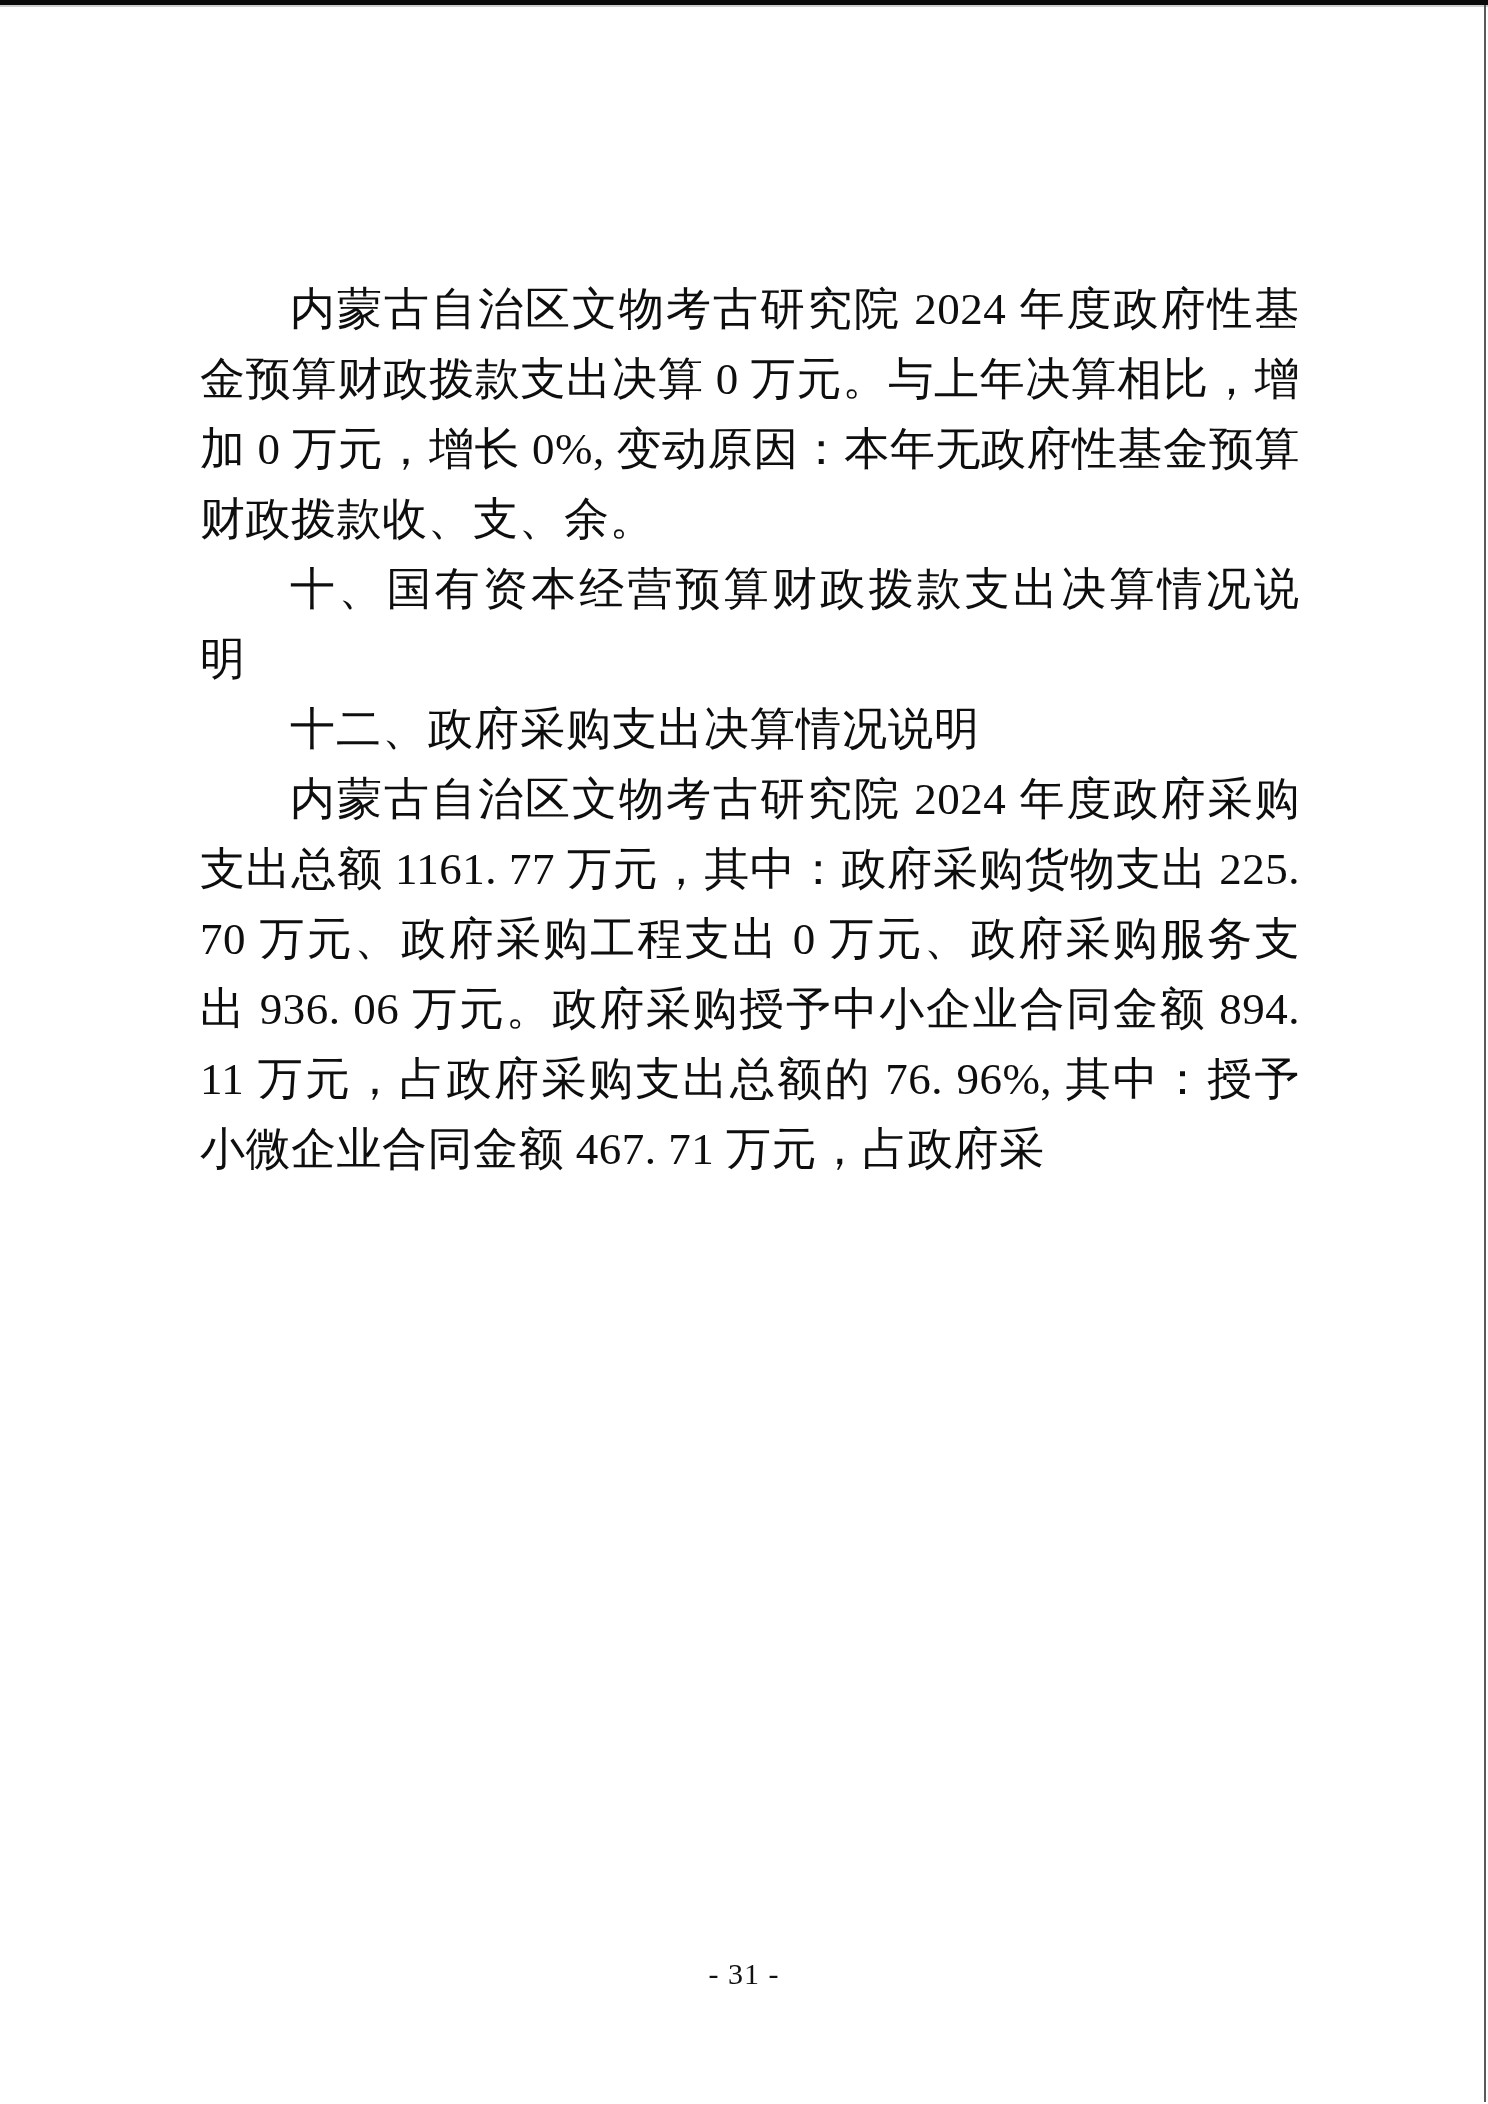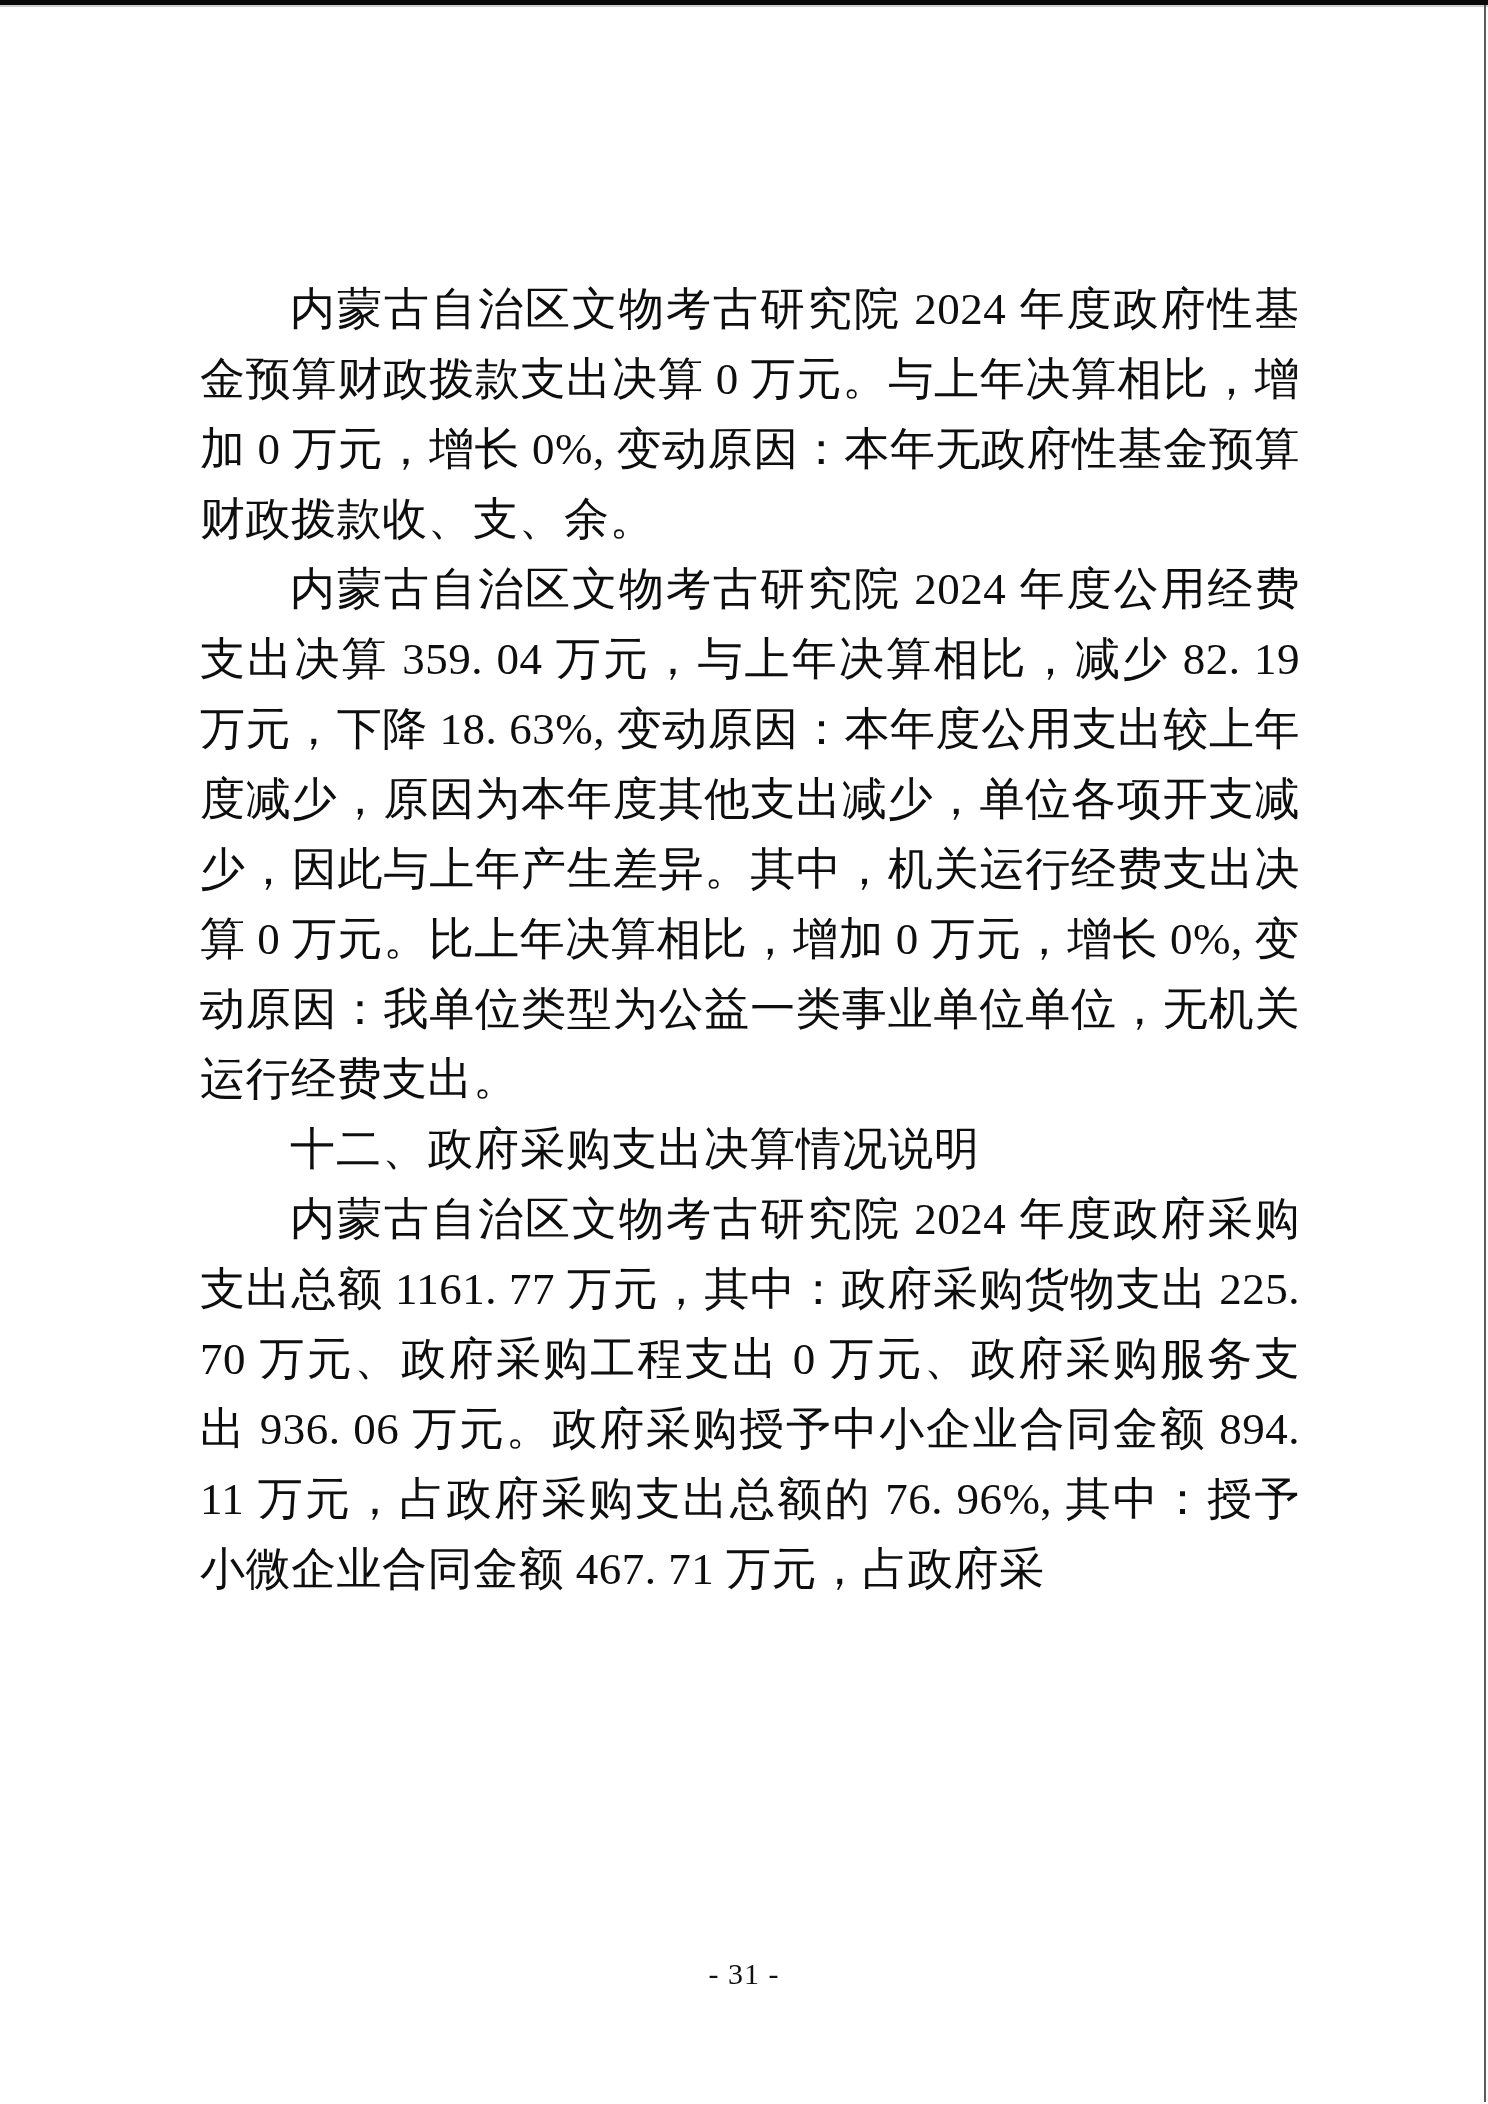--- a/index.html
+++ b/index.html
@@ -78,19 +78,19 @@
 </head>
 <body>
 
 <div class="page">
   <div class="scan-top-bar"></div>
   <div class="scan-top-shadow"></div>
   <div class="scan-right-line"></div>
 
   <div class="content">
     <p class="block paragraph">内蒙古自治区文物考古研究院 2024 年度政府性基金预算财政拨款支出决算 0 万元。与上年决算相比，增加 0 万元，增长 0%, 变动原因：本年无政府性基金预算财政拨款收、支、余。</p>
-    <p class="block paragraph">内蒙古自治区文物考古研究院 2024 年度公用经费支出决算 359. 04 万元，与上年决算相比，减少 82. 19 万元，下降 18. 63%, 变动原因：本年度公用支出较上年度减少，原因为本年度其他支出减少，单位各项开支减少，因此与上年产生差异。其中，机关运行经费支出决算 0 万元。比上年决算相比，增加 0 万元，增长 0%, 变动原因：我单位类型为公益一类事业单位单位，无机关运行经费支出。</p>
+    <p class="block heading">十、国有资本经营预算财政拨款支出决算情况说明</p>
     <p class="block heading">十二、政府采购支出决算情况说明</p>
     <p class="block paragraph">内蒙古自治区文物考古研究院 2024 年度政府采购支出总额 1161. 77 万元，其中：政府采购货物支出 225. 70 万元、政府采购工程支出 0 万元、政府采购服务支出 936. 06 万元。政府采购授予中小企业合同金额 894. 11 万元，占政府采购支出总额的 76. 96%, 其中：授予小微企业合同金额 467. 71 万元，占政府采</p>
   </div>
 
   <div class="footer">- 31 -</div>
 </div>
 
 </body></html>

